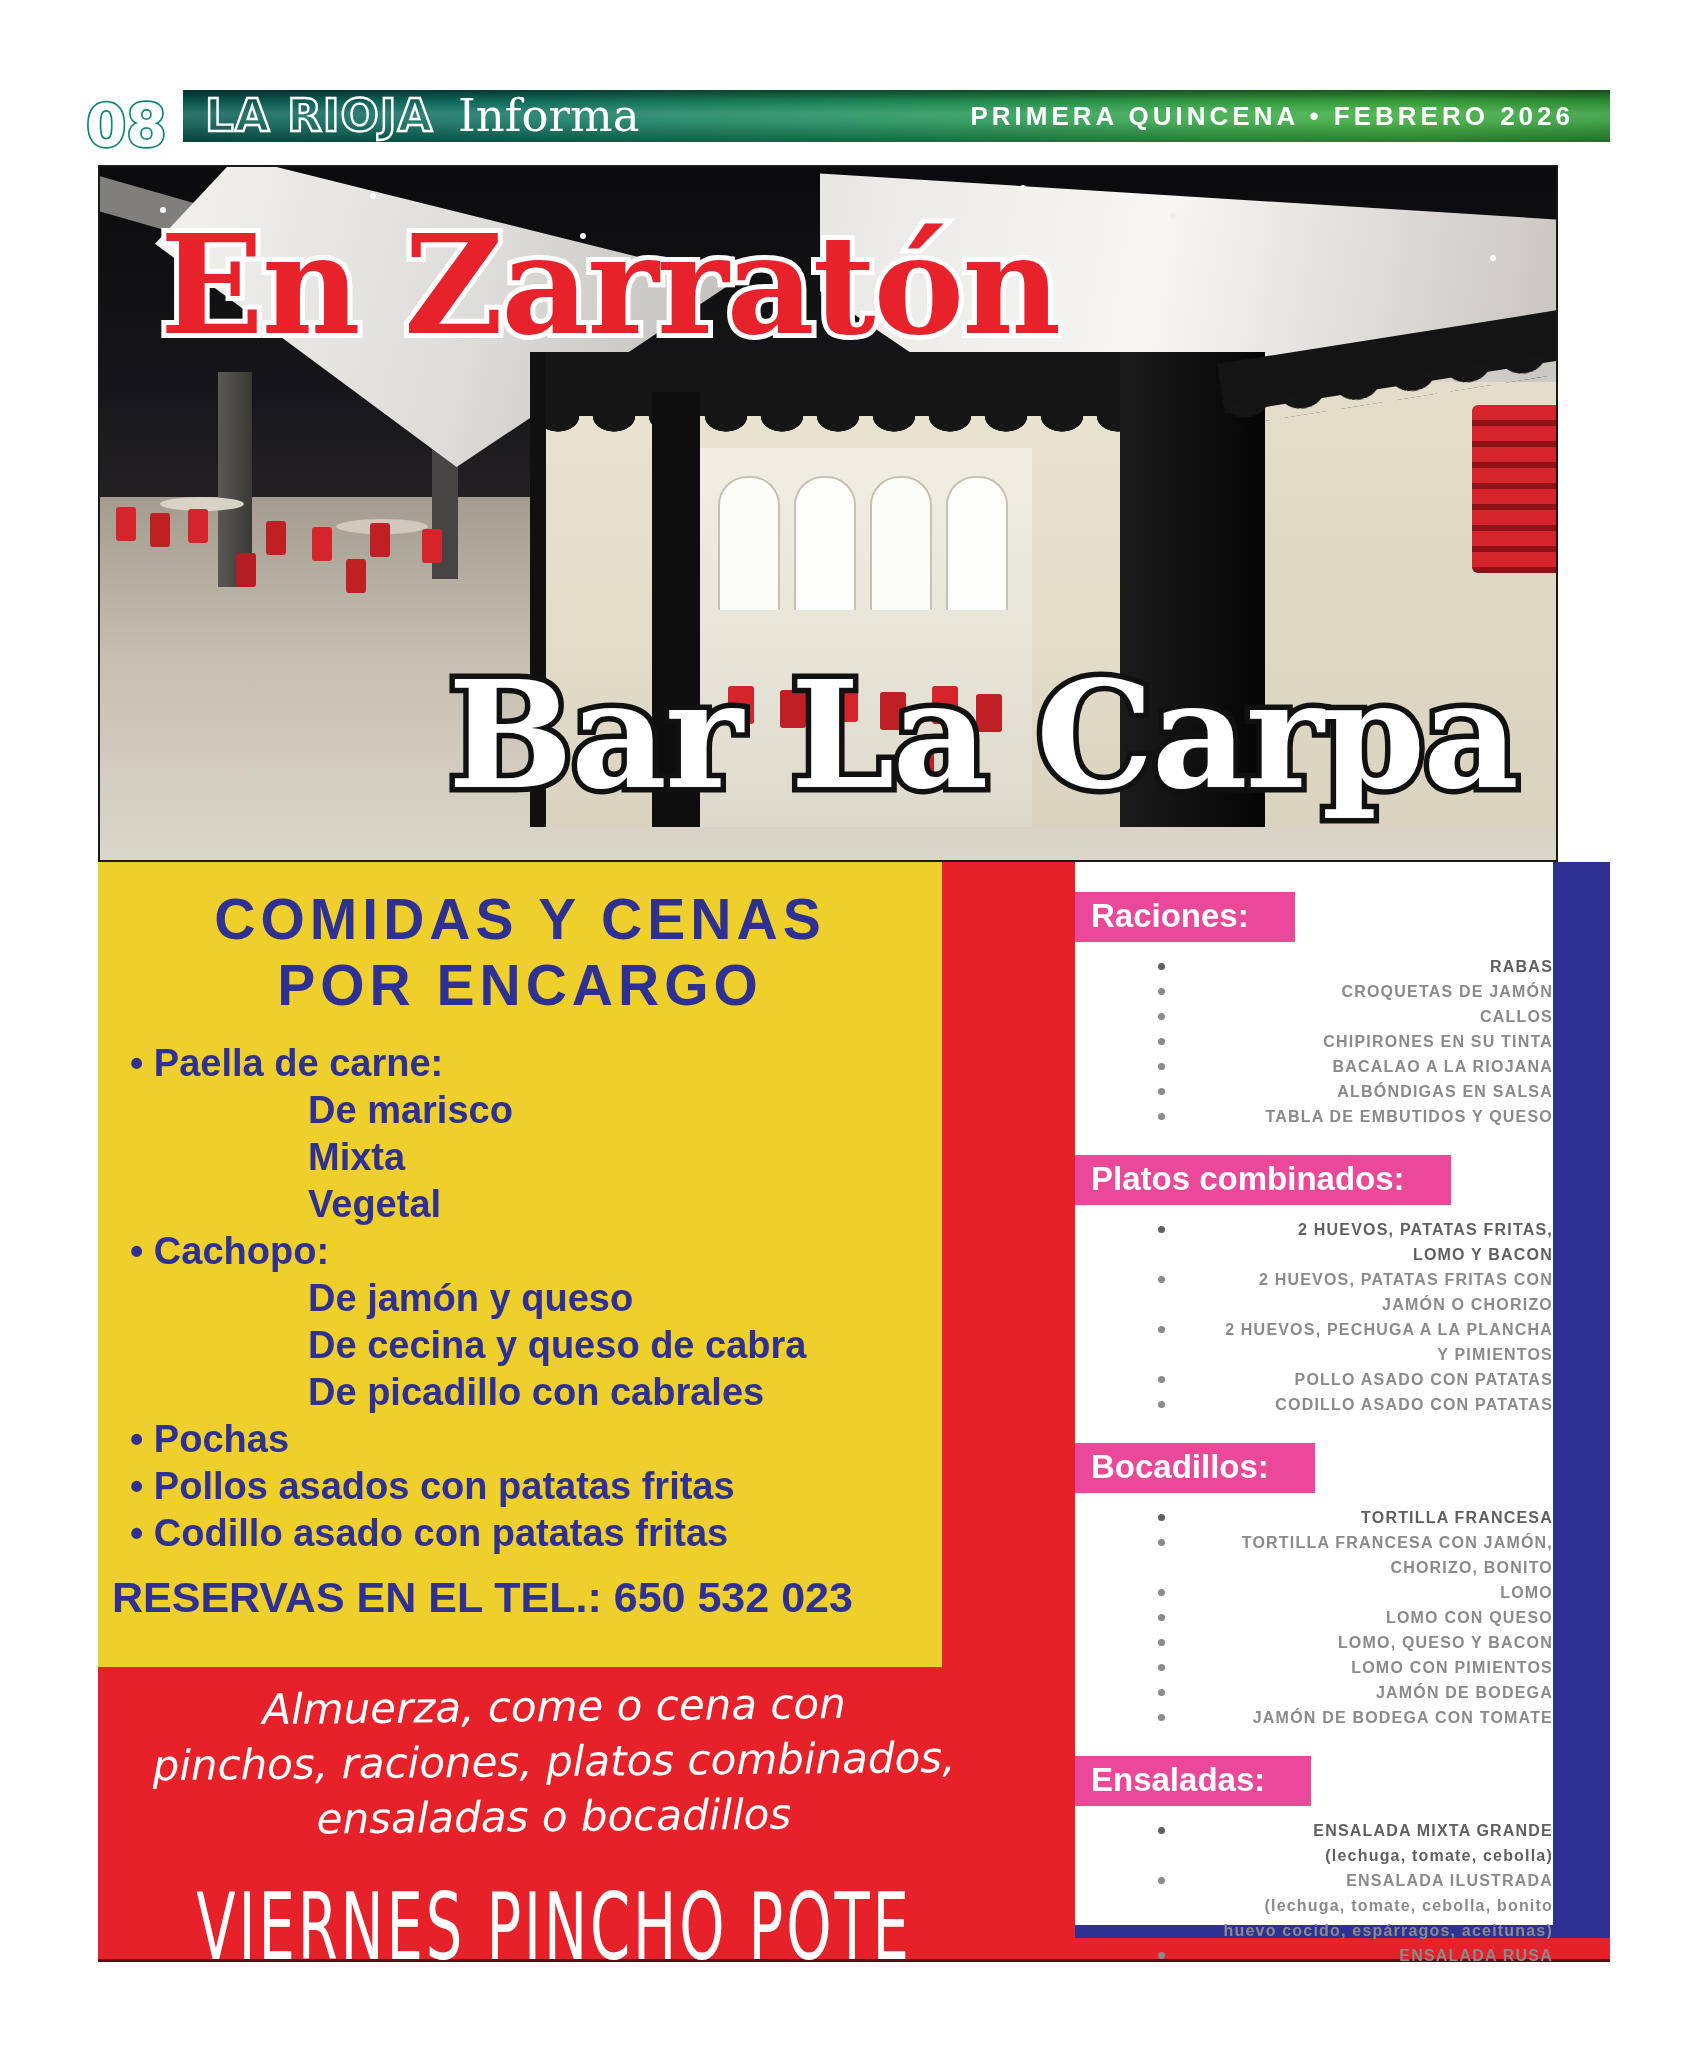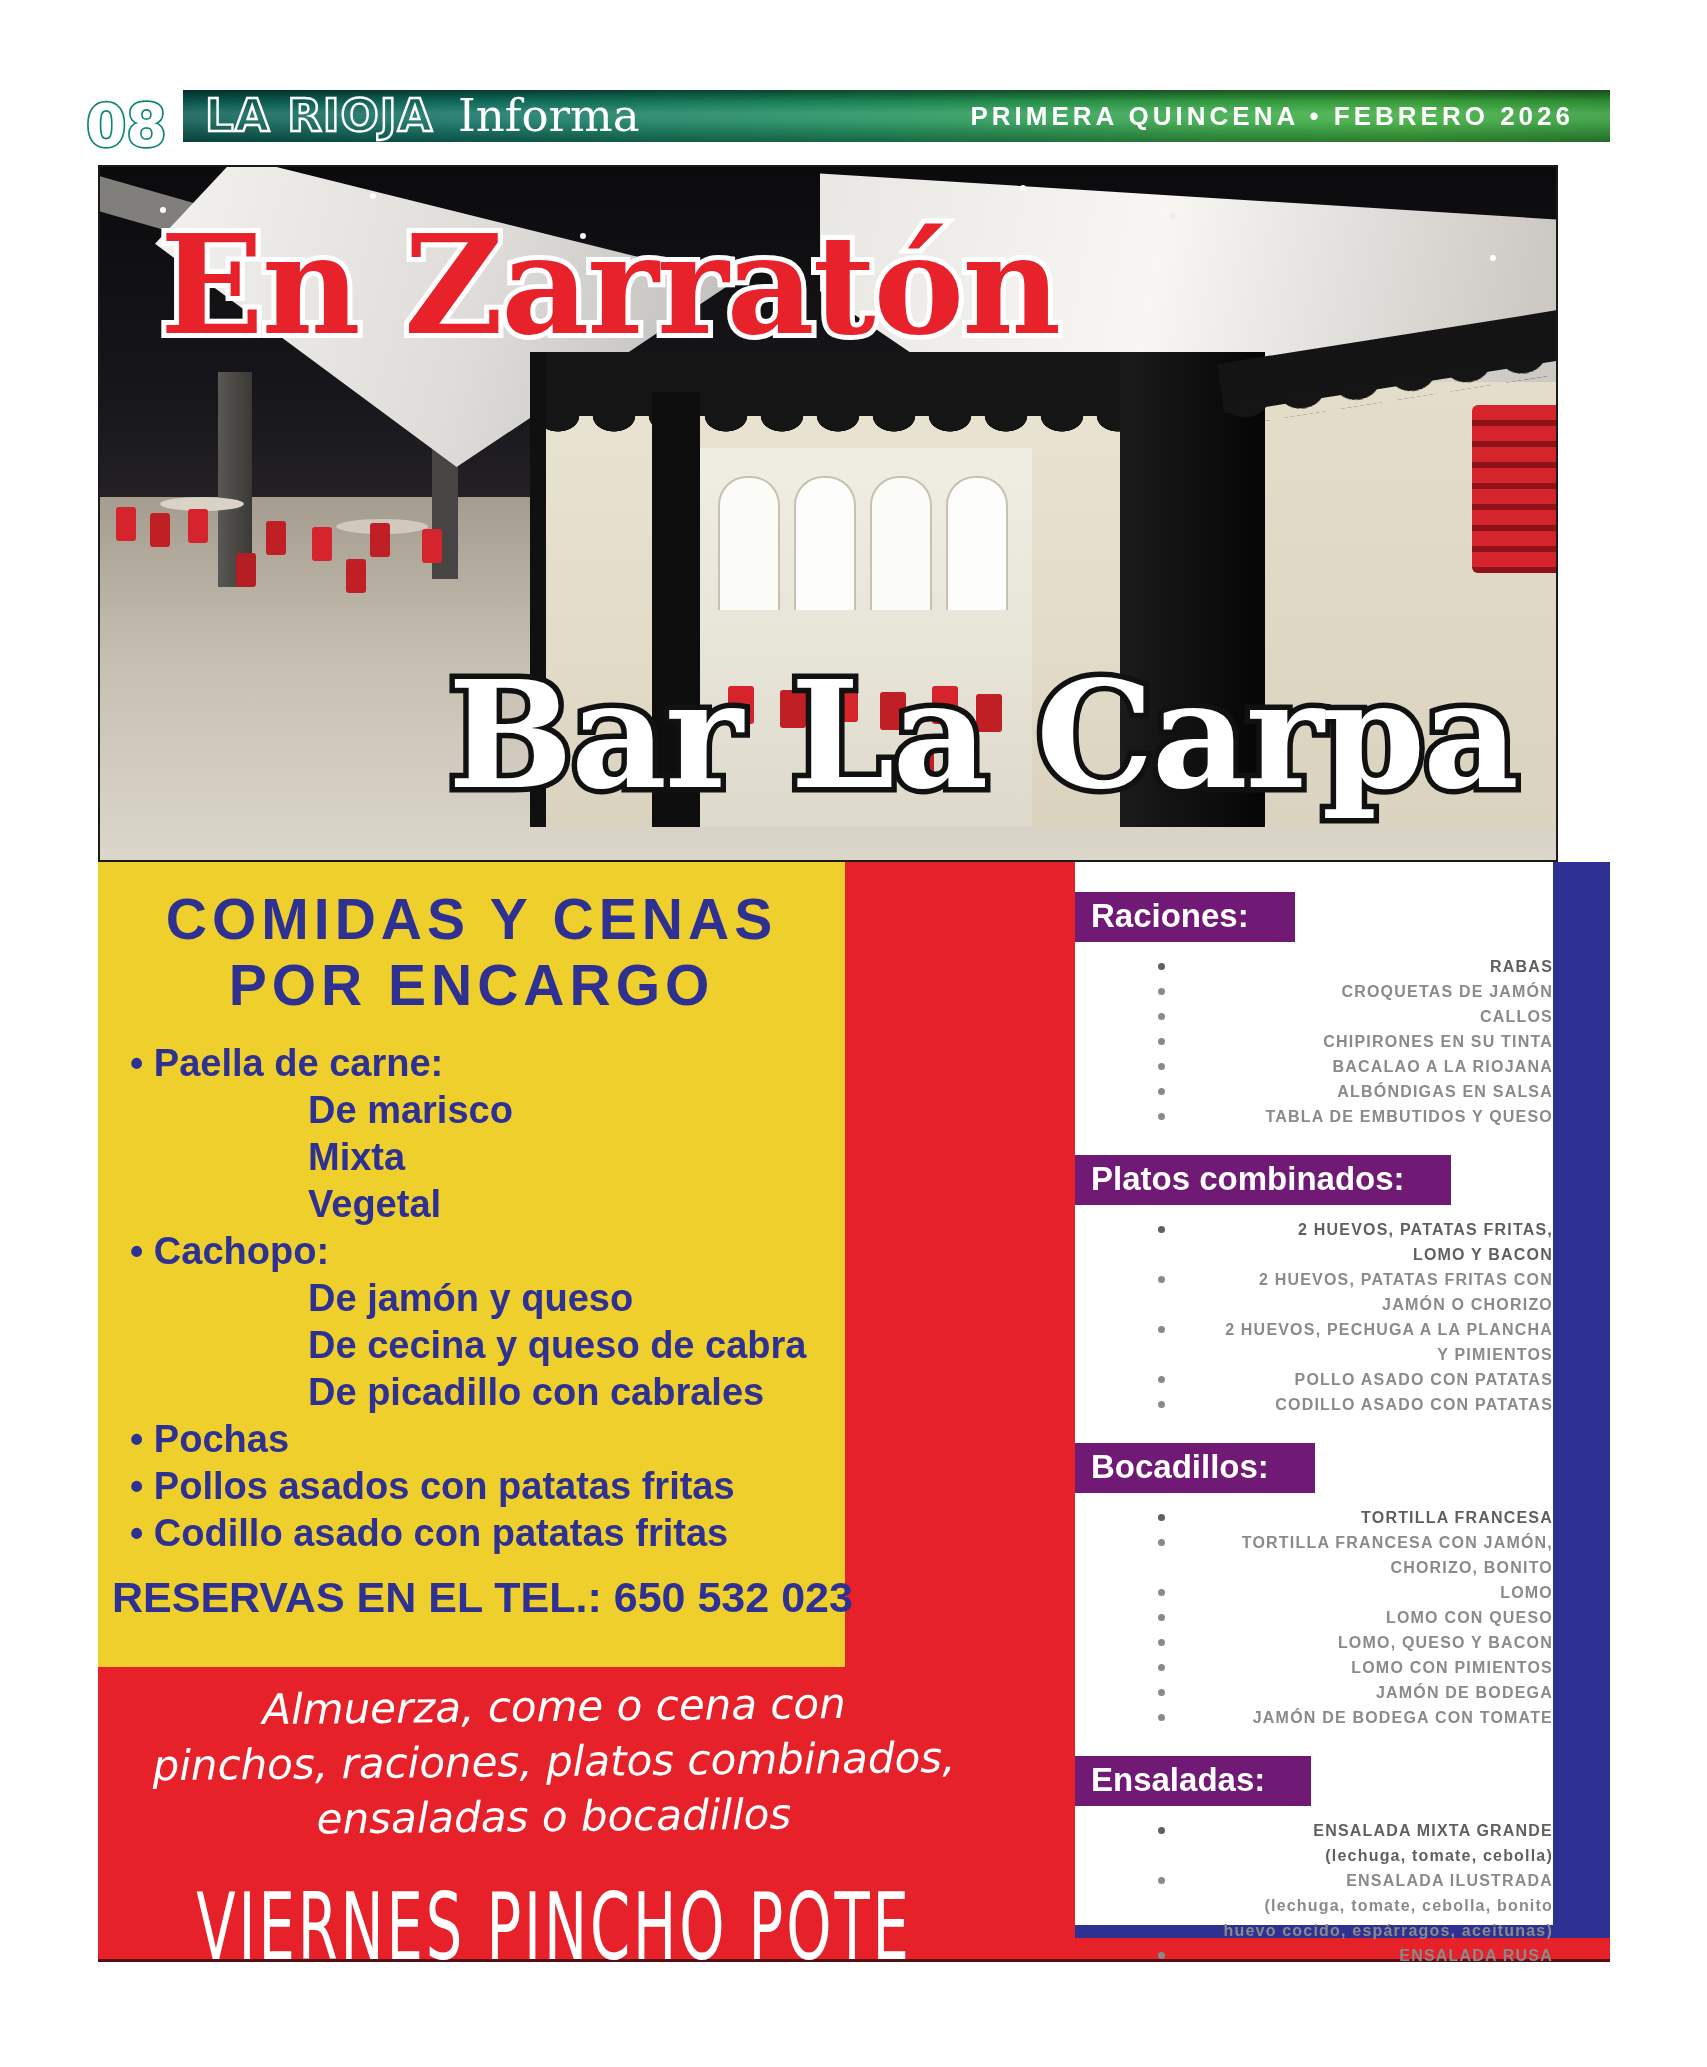--- a/index.html
+++ b/index.html
@@ -16,29 +16,29 @@
   .issue-text{color:#fff;font-weight:bold;font-size:26px;letter-spacing:4px;white-space:nowrap;}
 
   
   .photo{left:98px;top:165px;width:1460px;height:697px;border:2px solid #1a1a1a;box-sizing:border-box;
          overflow:hidden;background:#15141a;}
   .scallops{background-image:radial-gradient(ellipse 30px 22px at 50% 0%, #151515 70%, rgba(0,0,0,0) 72%);
             background-size:56px 22px;background-repeat:repeat-x;}
 
   
   .red-bg{left:98px;top:862px;width:1512px;height:1100px;background:#e62129;border-bottom:3px solid #571016;box-sizing:border-box;}
-  .yellow-panel{left:98px;top:862px;width:747px;height:805px;background:#eecf2b;color:#2e3192;box-sizing:border-box;padding:24px 10px 0 10px;}
+  .yellow-panel{left:98px;top:862px;width:844px;height:805px;background:#eecf2b;color:#2e3192;box-sizing:border-box;padding:24px 10px 0 10px;}
   .yp-heading{font-weight:bold;font-size:57px;line-height:66px;text-align:center;letter-spacing:5px;}
   .yp-list{margin-top:22px;font-weight:bold;font-size:38px;line-height:47px;padding-left:22px;}
   .yp-item.ind{padding-left:178px;}
   .yp-reserve{margin-top:16px;font-weight:bold;font-size:43px;letter-spacing:0px;padding-left:4px;white-space:nowrap;}
 
   .white-panel{left:1075px;top:862px;width:535px;height:1076px;background:#ffffff;box-sizing:border-box;
                border-right:57px solid #2e3192;border-bottom:13px solid #2e3192;padding:30px 0 0 0;}
-  .sec-bar{background:#701a75;color:#ffffff;font-weight:bold;font-size:33px;line-height:48px;
+  .sec-bar{background:#ec4899;color:#ffffff;font-weight:bold;font-size:33px;line-height:48px;
            width:fit-content;padding:0 46px 2px 16px;margin-bottom:12px;}
   .sec-items{margin-bottom:26px;}
   .ritem{position:relative;color:#8a8a8a;font-weight:bold;font-size:16px;letter-spacing:1.2px;
          line-height:25px;padding-left:135px;white-space:nowrap;text-align:right;}
   .ritem:not(.cont)::before{content:"";position:absolute;left:83px;top:9px;width:7px;height:7px;border-radius:50%;background:#8a8a8a;}
   .ritem.emph{color:#5f5f5f;}
   .ritem.emph:not(.cont)::before{background:#5f5f5f;}
   .ritem.cont{padding-left:141px;}
 
   .red-panel{left:98px;top:1667px;width:912px;height:295px;color:#ffffff;text-align:center;padding-top:12px;box-sizing:border-box;}

